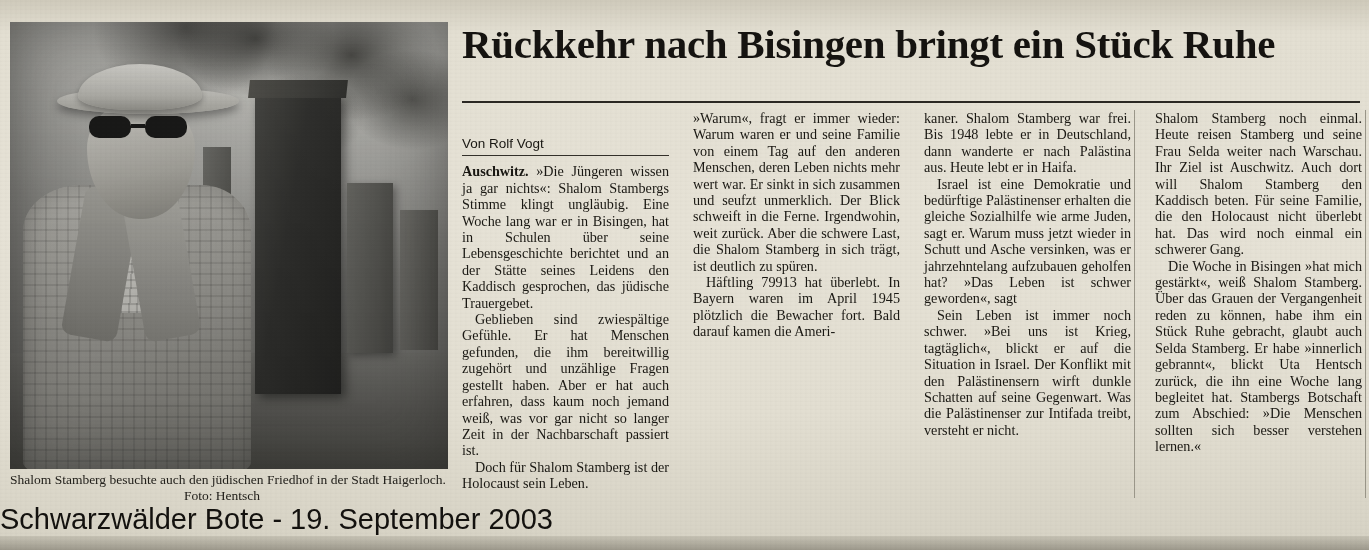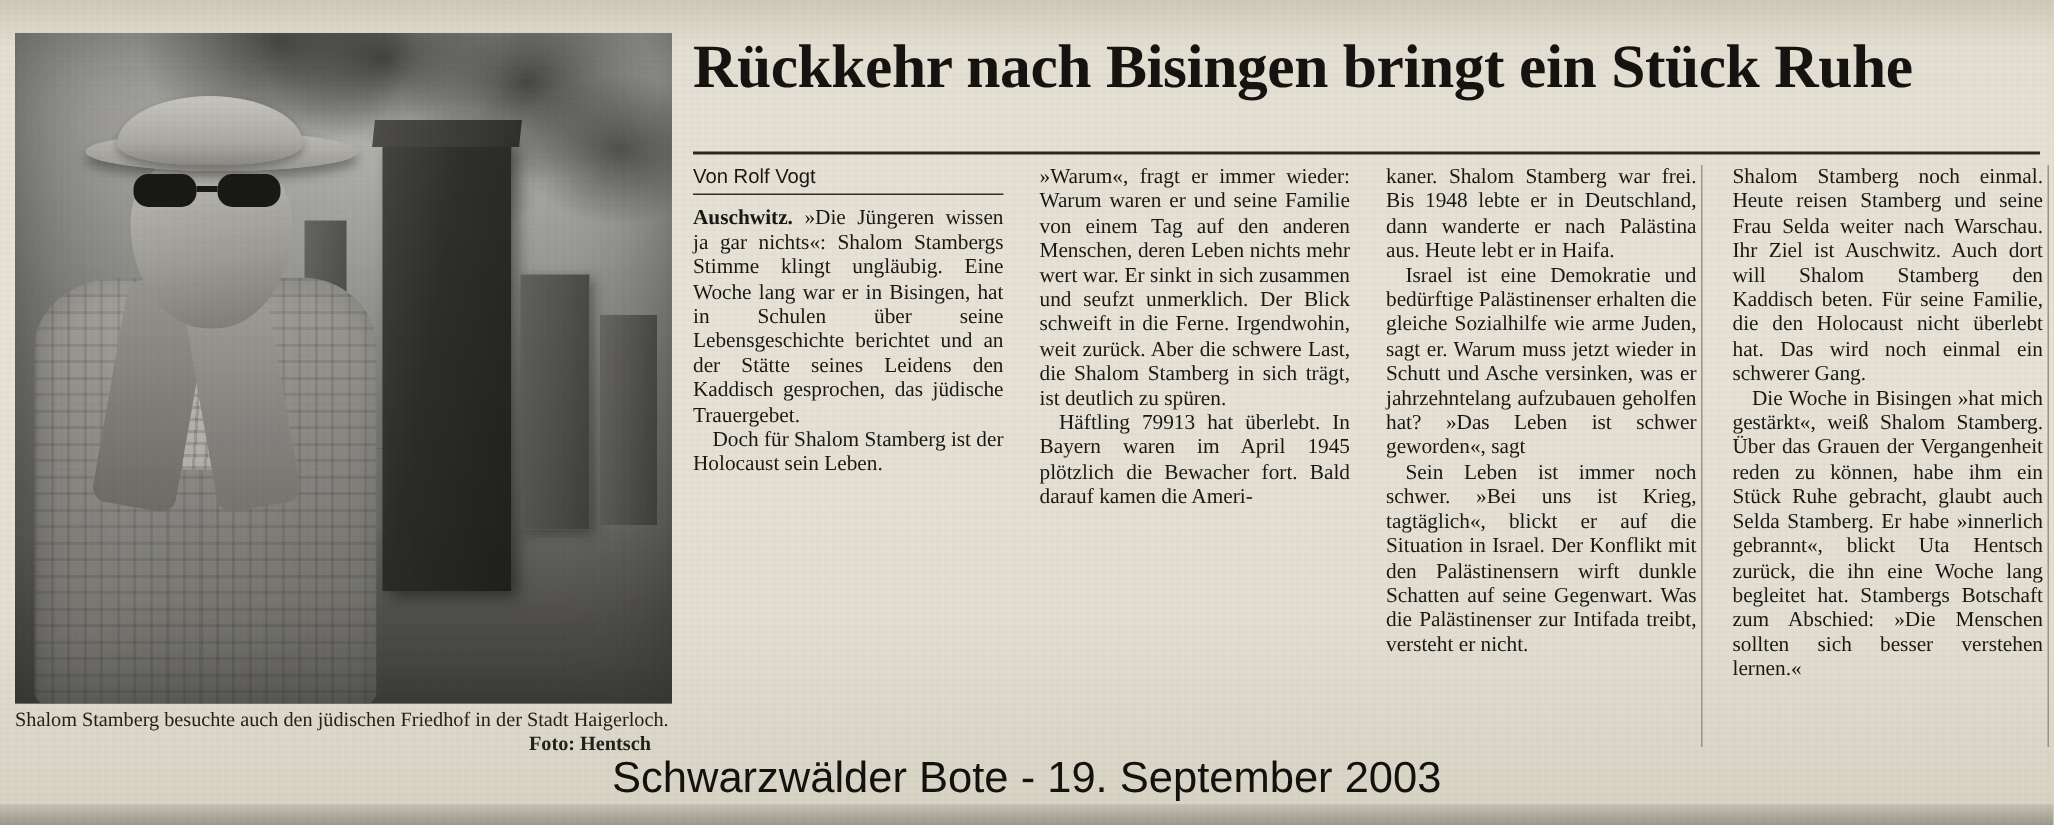--- a/index.html
+++ b/index.html
@@ -97,23 +97,22 @@
     left: 10px;
     top: 472px;
     width: 440px;
     font-size: 13.5px;
     line-height: 15.5px;
     color: #23211c;
     font-family: "Liberation Serif", serif;
   }
   .caption .credit {
     display: block;
-    text-align: right;
+    text-align: center;
     width: 424px;
-    font-weight: bold;
   }
 
   
   .sky {
     position: absolute; left:0; top:0; width:100%; height:100%;
     background:
       radial-gradient(120% 80% at 60% 8%, #c9c6b6 0%, #a9a698 38%, #8d8a7c 62%, #6f6d60 100%);
   }
   .foliage {
     position:absolute; left:0; top:0; width:100%; height:62%;
@@ -304,20 +303,21 @@
   .col-1 { left: 0; }
   .col-2 { left: 231px; }
   .col-3 { left: 462px; }
   .col-4 { left: 693px; }
   .byline {
     font-family: "Liberation Sans", sans-serif;
     font-size: 13.5px;
     font-weight: normal;
     color: #1a1813;
     margin-bottom: 3px;
+    margin-top: 26px;
   }
   .byline-rule {
     width: 207px; height: 1px; background: #34312b; margin-bottom: 7px;
   }
   .lead-town { font-weight: bold; }
   .vrule {
     position: absolute;
     top: 0;
     width: 1px;
     height: 388px;
@@ -325,21 +325,21 @@
   }
   .vr1 { left: 672px; }
   .vr2 { left: 903px; }
 
   
   .footer {
     position: absolute;
     left: 0;
     top: 503px;
     width: 1369px;
-    text-align: center;
+    text-align: left;
     font-family: "Liberation Sans", sans-serif;
     font-size: 29px;
     color: #14120f;
   }
   .bottom-edge {
     position:absolute; left:0; bottom:0; width:1369px; height:14px;
     background: linear-gradient(180deg, rgba(150,146,132,.25), rgba(110,106,94,.55));
   }
 </style>
 </head>
@@ -386,20 +386,21 @@
   <div class="rule-under-head"></div>
 
   <div class="cols">
     <div class="vrule vr1"></div>
     <div class="vrule vr2"></div>
 
     <div class="col col-1">
       <div class="byline">Von Rolf Vogt</div>
       <div class="byline-rule"></div>
       <p class="first"><span class="lead-town">Auschwitz.</span> »Die Jüngeren wissen ja gar nichts«: Shalom Stambergs Stimme klingt ungläubig. Eine Woche lang war er in Bisingen, hat in Schulen über seine Lebensgeschichte berichtet und an der Stätte seines Leidens den Kaddisch gesprochen, das jüdische Trauergebet.</p>
+      <p>Geblieben sind zwiespältige Gefühle. Er hat Menschen gefunden, die ihm bereitwillig zugehört und unzählige Fragen gestellt haben. Aber er hat auch erfahren, dass kaum noch jemand weiß, was vor gar nicht so langer Zeit in der Nachbarschaft passiert ist.</p>
       <p>Doch für Shalom Stamberg ist der Holocaust sein Leben.</p>
     </div>
 
     <div class="col col-2">
       <p class="first">»Warum«, fragt er immer wieder: Warum waren er und seine Familie von einem Tag auf den anderen Menschen, deren Leben nichts mehr wert war. Er sinkt in sich zusammen und seufzt unmerklich. Der Blick schweift in die Ferne. Irgendwohin, weit zurück. Aber die schwere Last, die Shalom Stamberg in sich trägt, ist deutlich zu spüren.</p>
       <p>Häftling 79913 hat überlebt. In Bayern waren im April 1945 plötzlich die Bewacher fort. Bald darauf kamen die Ameri-</p>
     </div>
 
     <div class="col col-3">
       <p class="first">kaner. Shalom Stamberg war frei. Bis 1948 lebte er in Deutschland, dann wanderte er nach Palästina aus. Heute lebt er in Haifa.</p>

